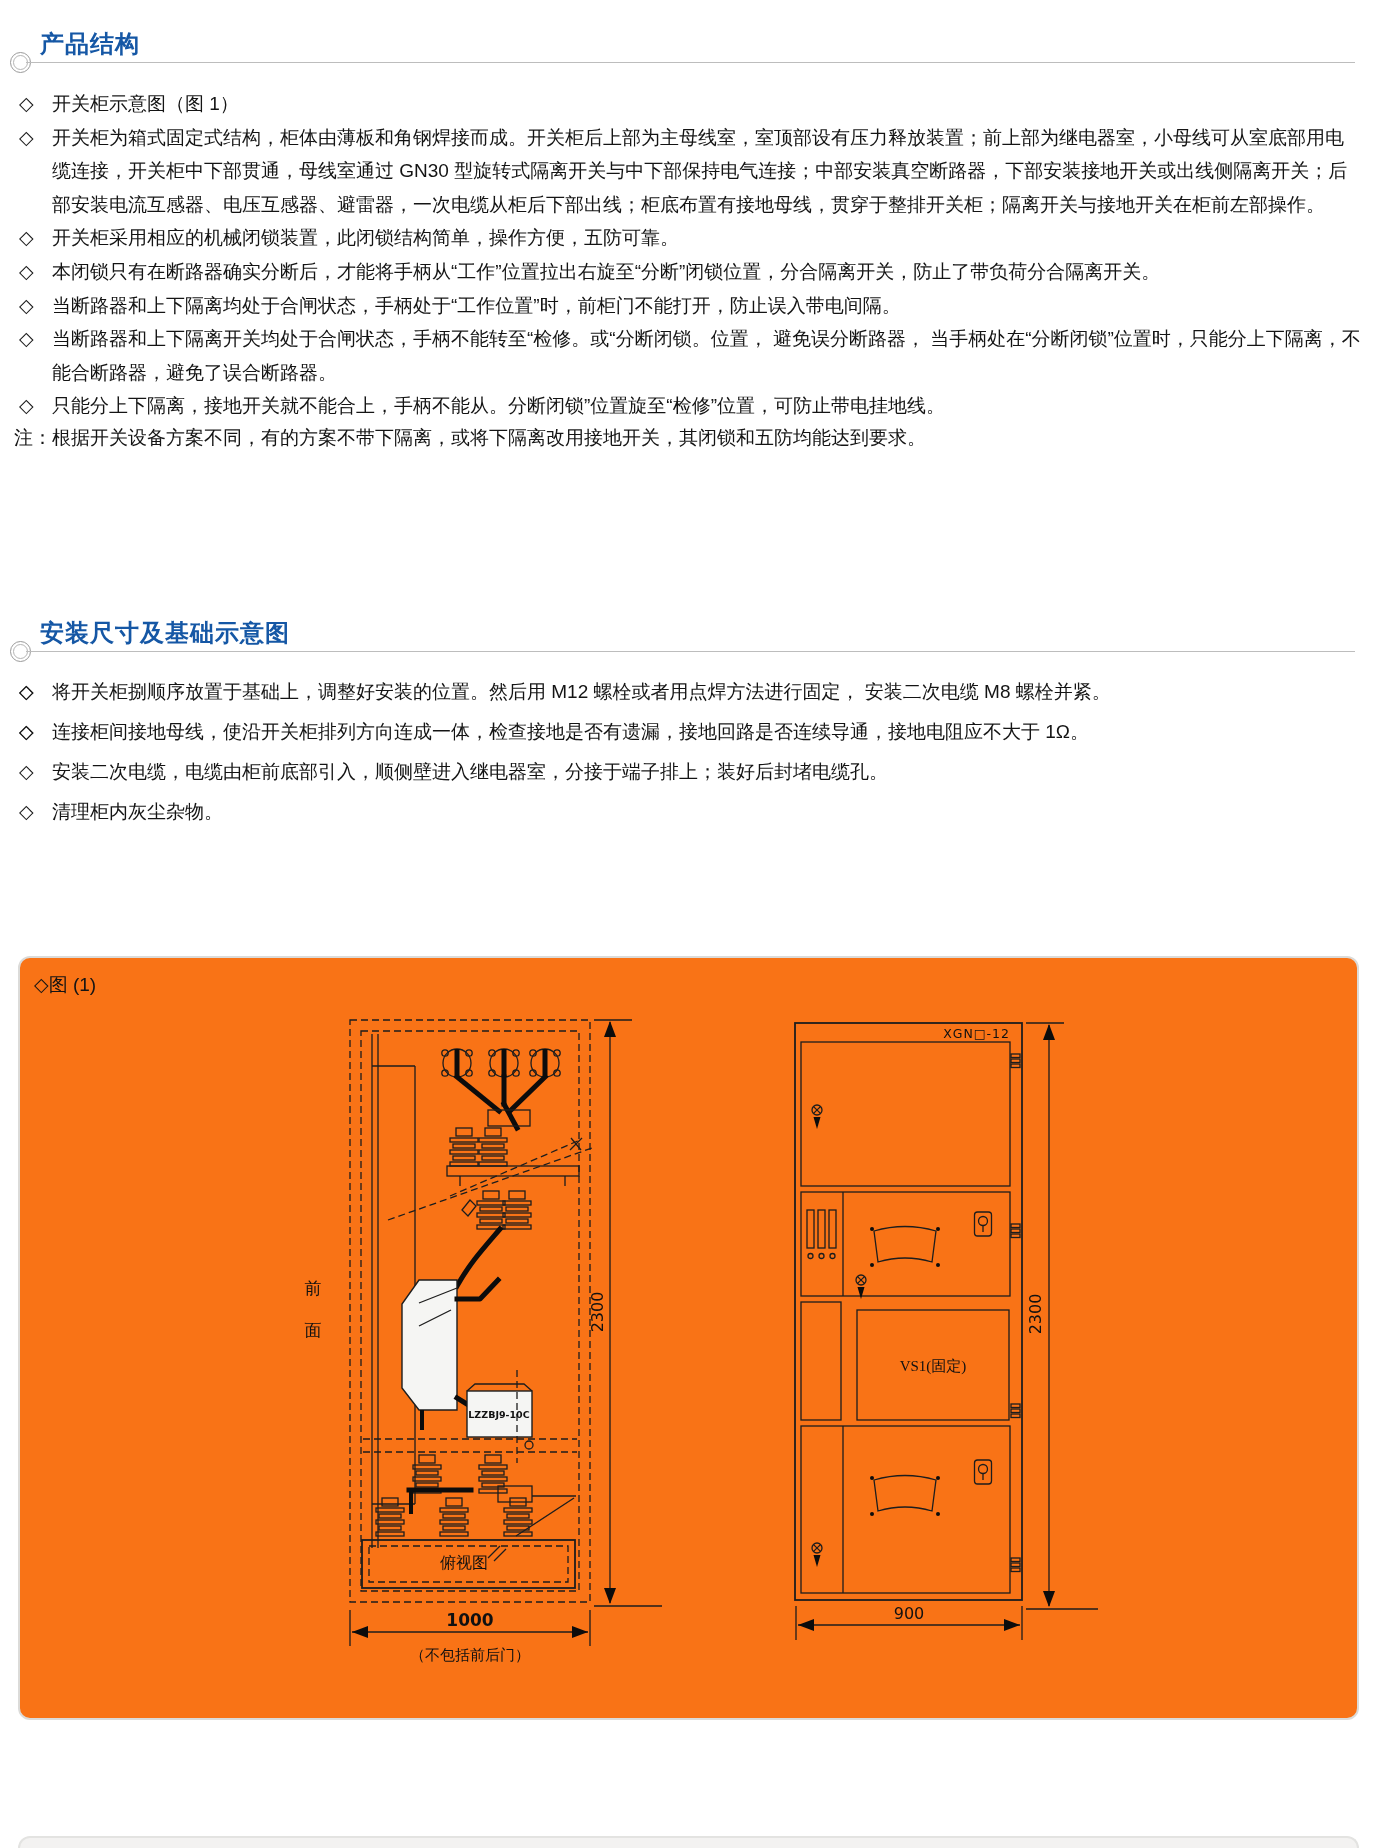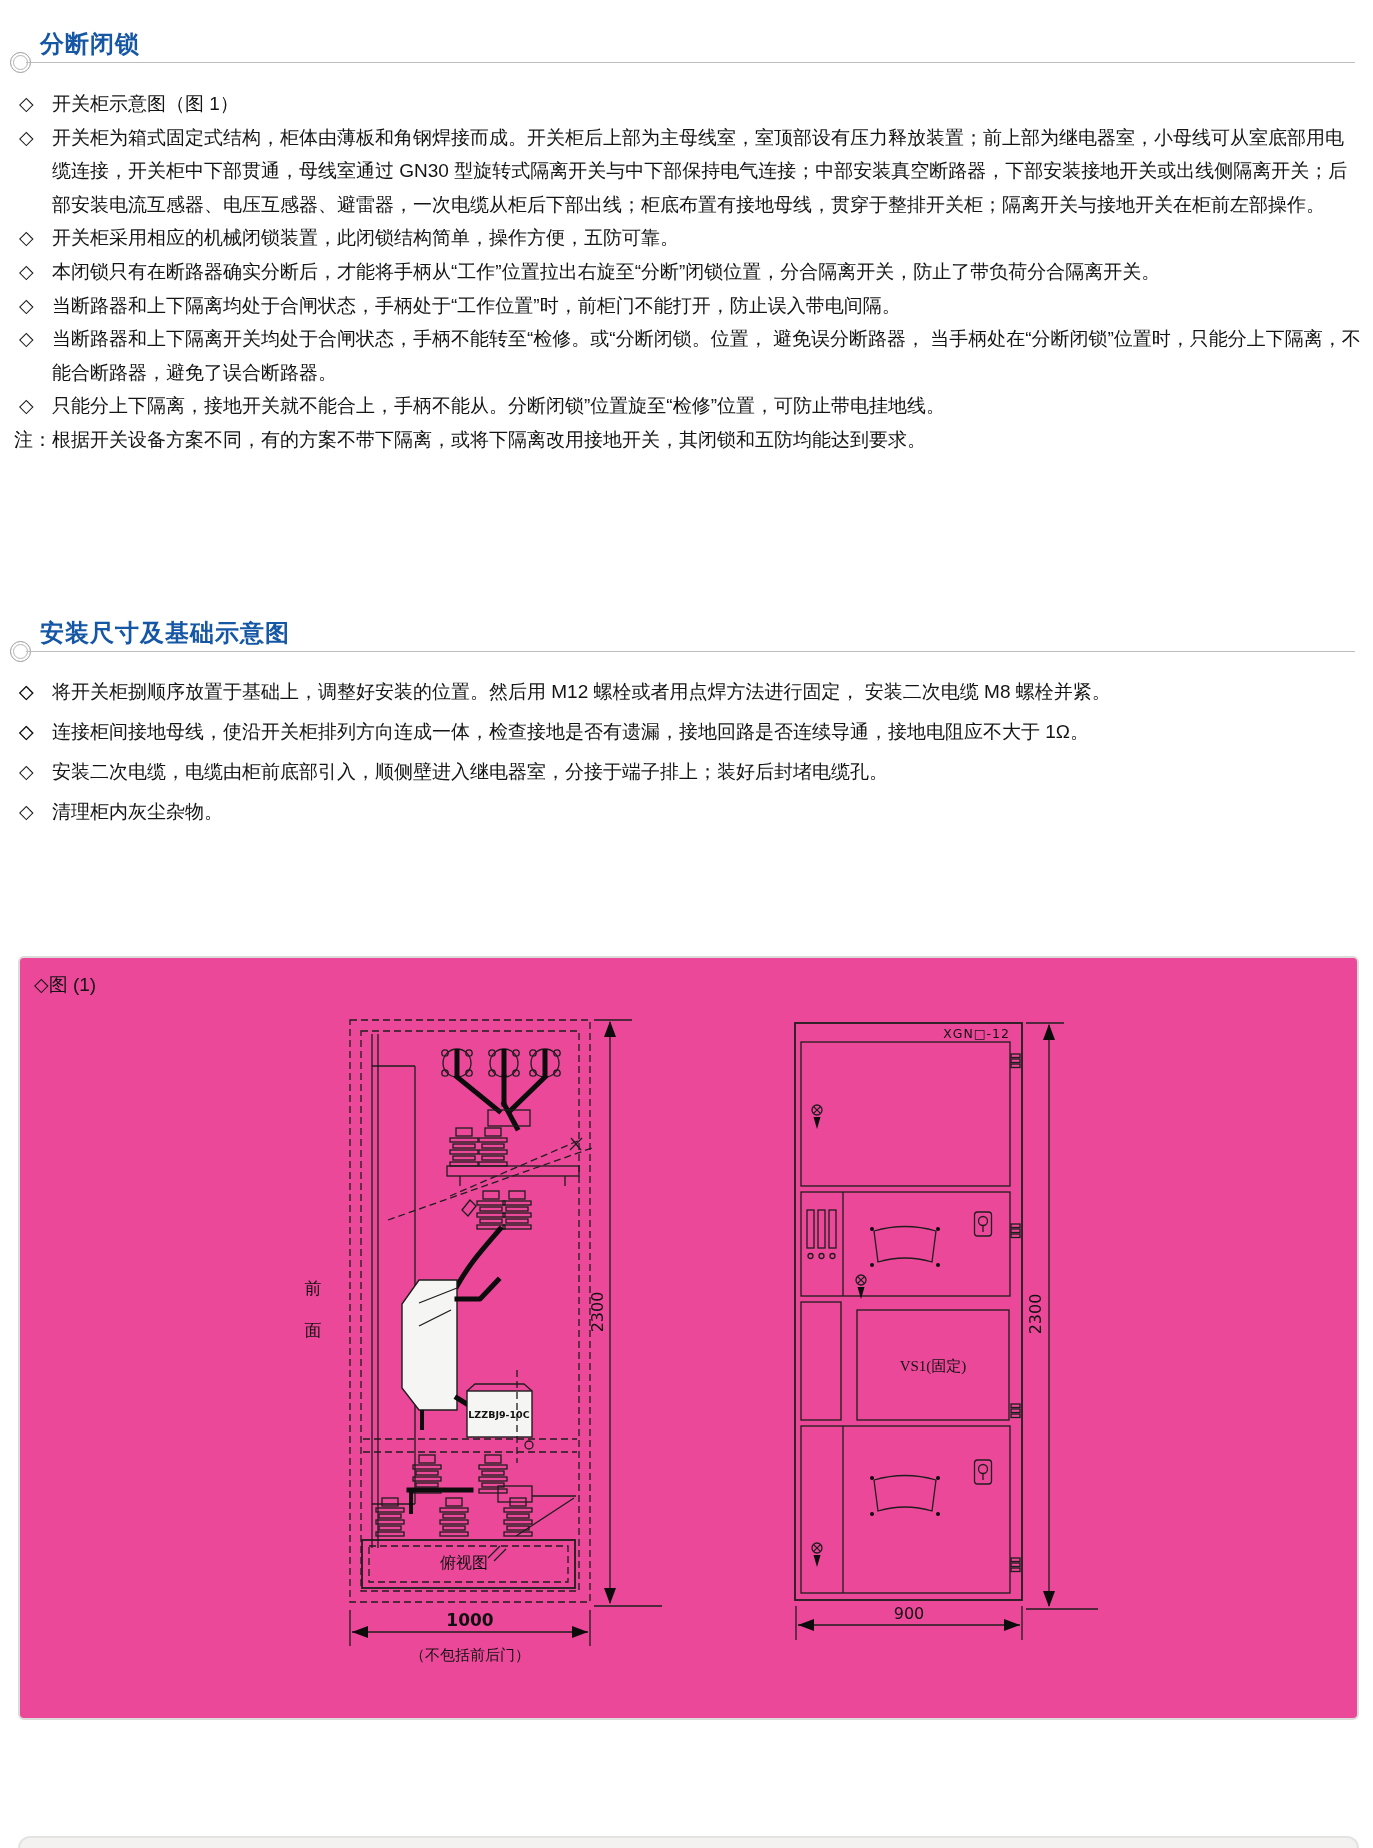--- a/index.html
+++ b/index.html
@@ -12,25 +12,25 @@
   .sec-rule{position:absolute;left:26px;right:18px;top:34px;border-top:1px solid #bdbdbd;}
   .sec-ring{position:absolute;left:10px;top:24px;width:19px;height:19px;border:1.5px solid #9a9a9a;border-radius:50%;background:#fff;}
   .sec-ring::after{content:"";position:absolute;inset:2px;border:1px solid #b5b5b5;border-radius:50%;}
 
   
   .blist{position:absolute;left:14px;right:12px;}
   .b{position:relative;padding-left:38px;font-size:19px;}
   .s1 .b,.s1 .note{line-height:33.6px;}
   .s2 .b{line-height:40px;}
   .b .mk{position:absolute;left:5px;top:0;}
-  .note{font-size:19px;}
-
-  
-  .figbox{position:absolute;left:18px;top:956px;width:1337px;height:760px;background:#ec4899;
-          border:2px solid #dbdbd9;border-radius:6px;}
+  .note{font-size:19px;font-family:Liberation Mono, monospace;}
+
+  
+  .figbox{position:absolute;left:18px;top:956px;width:1337px;height:760px;background:#f97316;
+          border:2px solid #dbdbd9;border-radius:12px;}
   .figlabel{position:absolute;left:14px;top:14px;font-size:19px;color:#141414;z-index:2;}
   .figsvg{position:absolute;left:0;top:0;}
 
   .nextbox{position:absolute;left:18px;top:1836px;width:1337px;height:12px;background:#f3f2f1;
            border:2px solid #e3e3e1;border-bottom:none;border-radius:12px 12px 0 0;}
 
   
   .ln{stroke:#1d1d1d;stroke-width:1.3;fill:none;}
   .ln2{stroke:#1d1d1d;stroke-width:1.8;fill:none;}
   .dsh{stroke:#1d1d1d;stroke-width:1.3;fill:none;stroke-dasharray:7 4;}
@@ -46,21 +46,21 @@
   .cjk15{font-family:"Liberation Serif","DejaVu Serif",serif;font-size:15px;}
   .ctlbl{font-family:"DejaVu Sans",sans-serif;font-size:9.5px;font-weight:bold;}
   .model{font-family:"DejaVu Sans",sans-serif;font-size:12.5px;letter-spacing:1px;}
 </style>
 </head>
 <body>
 
 <div class="sec-head" style="top:28px">
   <span class="sec-ring"></span>
   <div class="sec-rule"></div>
-  <div class="sec-title">分断闭锁</div>
+  <div class="sec-title">产品结构</div>
 </div>
 
 <div class="blist s1" style="top:87px">
   <div class="b"><span class="mk">◇</span><span>开关柜示意图（图 1）</span></div>
   <div class="b"><span class="mk">◇</span><span>开关柜为箱式固定式结构，柜体由薄板和角钢焊接而成。开关柜后上部为主母线室，室顶部设有压力释放装置；前上部为继电器室，小母线可从室底部用电缆连接，开关柜中下部贯通，母线室通过 GN30 型旋转式隔离开关与中下部保持电气连接；中部安装真空断路器，下部安装接地开关或出线侧隔离开关；后部安装电流互感器、电压互感器、避雷器，一次电缆从柜后下部出线；柜底布置有接地母线，贯穿于整排开关柜；隔离开关与接地开关在柜前左部操作。</span></div>
   <div class="b"><span class="mk">◇</span><span>开关柜采用相应的机械闭锁装置，此闭锁结构简单，操作方便，五防可靠。</span></div>
   <div class="b"><span class="mk">◇</span><span>本闭锁只有在断路器确实分断后，才能将手柄从“工作”位置拉出右旋至“分断”闭锁位置，分合隔离开关，防止了带负荷分合隔离开关。</span></div>
   <div class="b"><span class="mk">◇</span><span>当断路器和上下隔离均处于合闸状态，手柄处于“工作位置”时，前柜门不能打开，防止误入带电间隔。</span></div>
   <div class="b"><span class="mk">◇</span><span>当断路器和上下隔离开关均处于合闸状态，手柄不能转至“检修。或“分断闭锁。位置，  避免误分断路器，  当手柄处在“分断闭锁”位置时，只能分上下隔离，不能合断路器，避免了误合断路器。</span></div>
   <div class="b"><span class="mk">◇</span><span>只能分上下隔离，接地开关就不能合上，手柄不能从。分断闭锁”位置旋至“检修”位置，可防止带电挂地线。</span></div>

